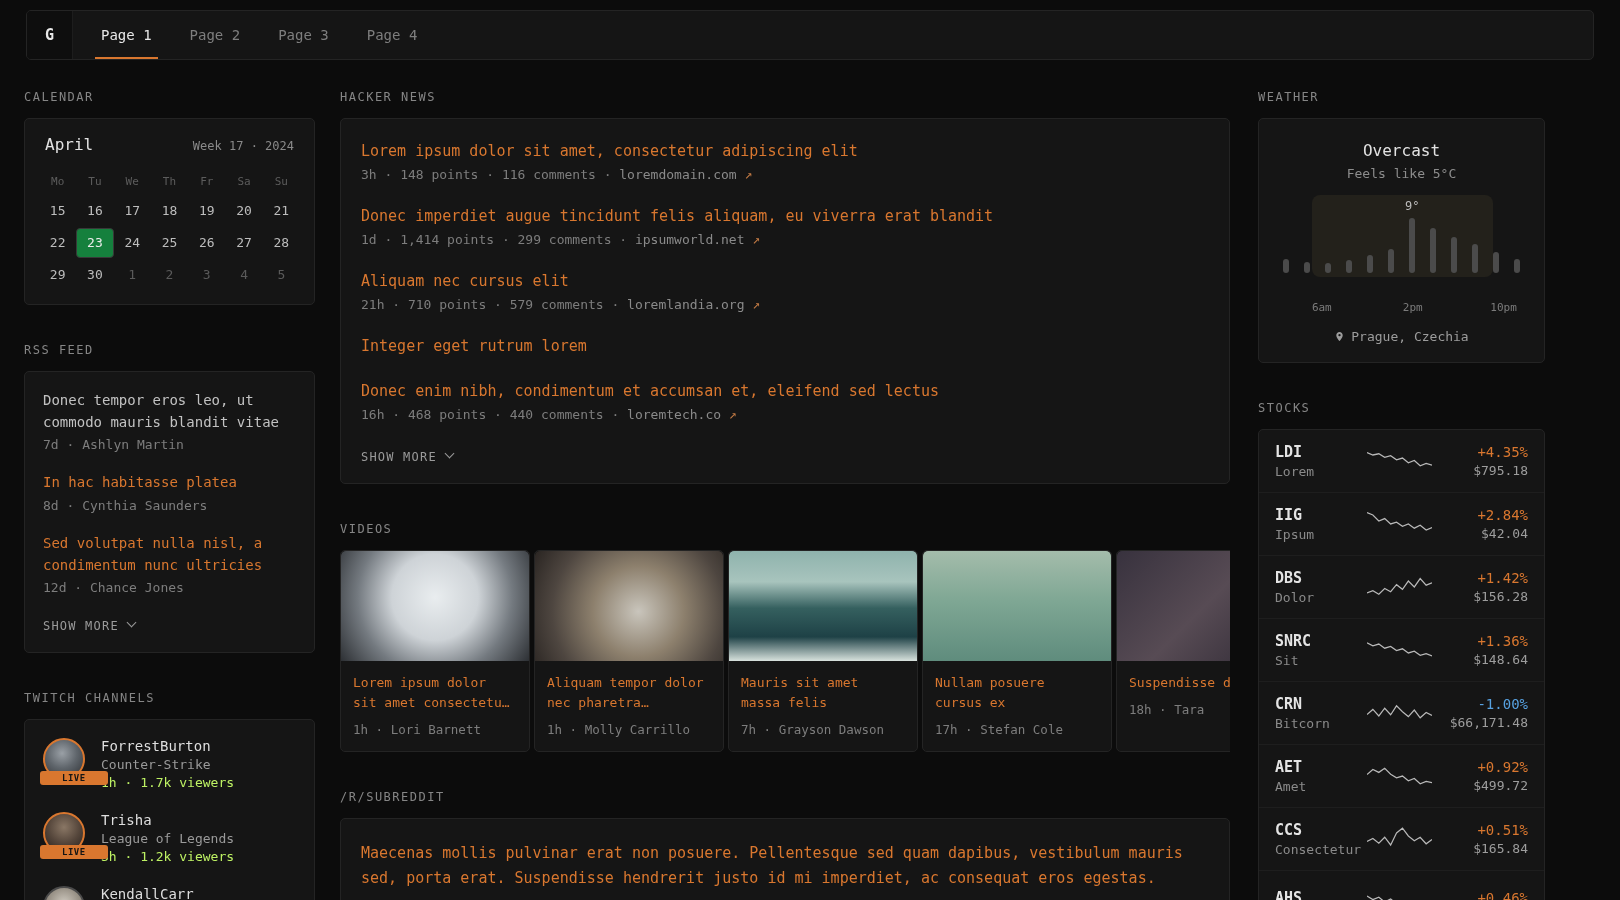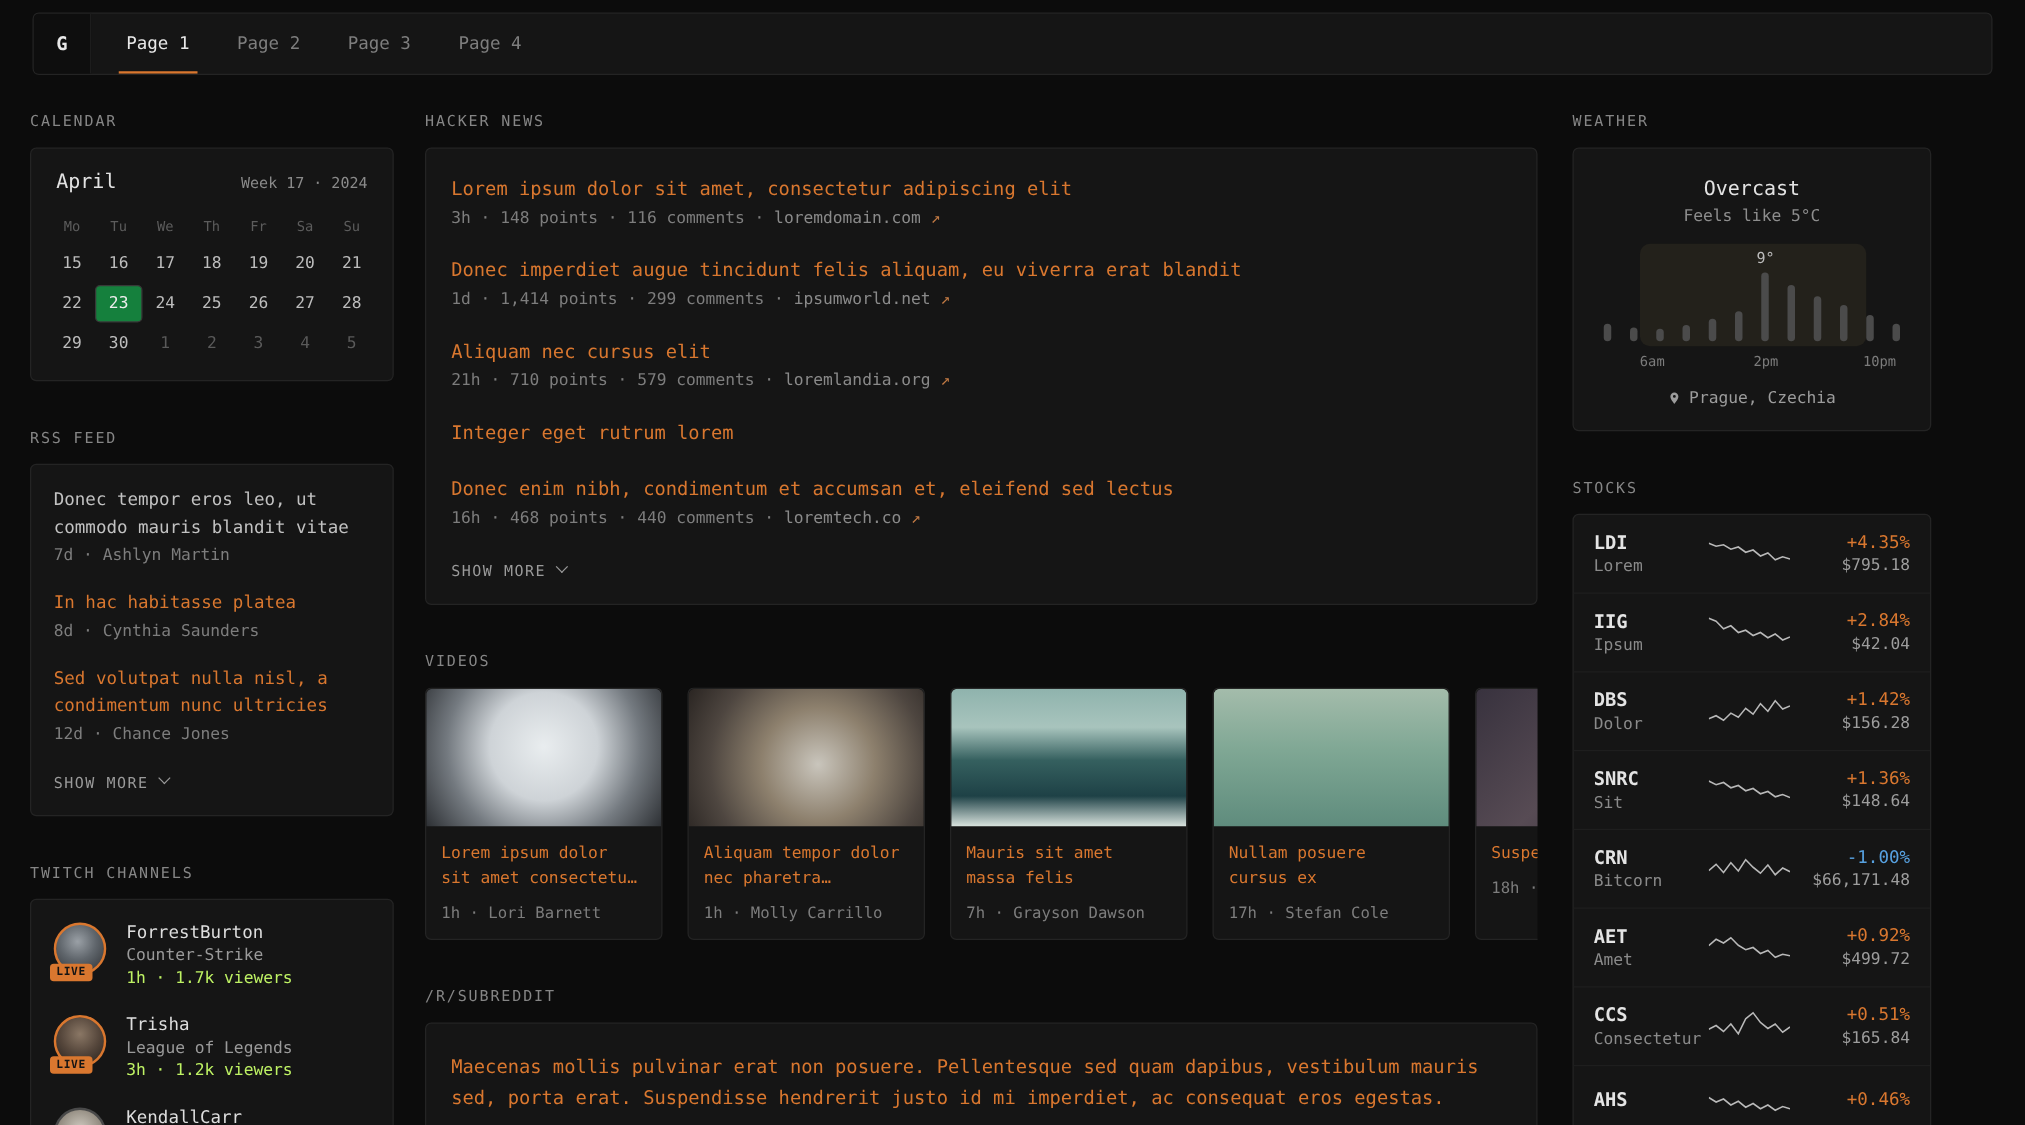--- a/index.html
+++ b/index.html
@@ -90,37 +90,37 @@
   .avatar{
     width:42px;height:42px;border-radius:50%;border:2px solid #4a4a4a;
   }
   .avatar-wrap.ring-live .avatar{border-color:var(--accent);}
   .avatar-a1{background:radial-gradient(circle at 45% 35%, #9aa0a6 0%, #60666c 45%, #2b2e32 100%);}
   .avatar-a2{background:radial-gradient(circle at 50% 35%, #8a7765 0%, #55463b 50%, #231e1a 100%);}
   .avatar-a3{background:radial-gradient(circle at 50% 40%, #cfc9bf 0%, #948d82 55%, #4a453e 100%);}
   .live-badge{
     display:none;position:absolute;left:-3px;bottom:-5px;background:var(--accent);
     color:#141414;font-size:9px;font-weight:bold;letter-spacing:.5px;
-    padding:2px 5px;border-radius:3px;
+    padding:2px 22px;border-radius:3px;
   }
   .live-badge.is-live{display:block;}
   .ch-name{font-size:14px;color:#dedede;}
   .ch-game{font-size:13px;color:#9a9a9a;margin-top:3px;}
   .ch-meta{font-size:13px;color:#bef264;margin-top:3px;}
   
   .hn-card{padding:22px 20px 18px;}
   .hn-item{margin-bottom:24px;}
   .hn-title{font-size:15px;color:var(--accent);line-height:1.4;cursor:pointer;}
   .hn-meta{font-size:13px;color:var(--meta);margin-top:5px;}
   .hn-meta .domain{color:#8a8a8a;}
   .hn-meta .arrow{color:#c27a44;}
   .sub-card{padding:22px 20px;}
   .sub-title{font-size:15px;color:var(--accent);line-height:1.65;cursor:pointer;}
   
-  .video-row{display:flex;gap:20px;overflow:hidden;}
+  .video-row{display:flex;gap:4px;overflow:hidden;}
   .video-card{width:190px;flex:none;overflow:hidden;cursor:pointer;}
   .vthumb{height:110px;border-radius:5px 5px 0 0;}
   .thumb-sky{background:radial-gradient(circle at 50% 42%, #e9edef 0%, #ced3d7 38%, #747a80 68%, #2d3034 100%);}
   .thumb-camera{background:radial-gradient(circle at 55% 55%, #c9c5bc 0%, #8d806d 38%, #4e4640 72%, #2a2522 100%);}
   .thumb-sea{background:linear-gradient(180deg,#8fb3ad 0%,#a8c4bd 28%,#35605f 52%,#1e4146 78%,#d8e2dd 100%);}
   .thumb-canoe{background:linear-gradient(180deg,#a4bcab 0%,#7fa794 45%,#5f8c7d 100%);}
   .thumb-fog{background:linear-gradient(135deg,#38323e 0%,#574b54 48%,#2a2530 100%);}
   .vbody{padding:12px 12px 14px;}
   .vtitle{font-size:13px;color:var(--accent);line-height:1.55;white-space:normal;}
   .vmeta{font-size:12.5px;color:var(--meta);margin-top:9px;white-space:nowrap;}
@@ -135,21 +135,21 @@
   }
   .w-bars{
     position:absolute;inset:0;display:flex;align-items:flex-end;justify-content:space-between;
     padding:0 2px;
   }
   .wbar{width:6px;background:#4b4b4b;border-radius:3px;}
   .w-temp{
     position:absolute;left:54.5%;transform:translateX(-50%);top:-4px;
     font-size:12px;color:#bdbdbd;
   }
-  .w-times{position:relative;height:18px;margin-top:8px;}
+  .w-times{position:relative;height:18px;margin-top:26px;}
   .w-time{position:absolute;transform:translateX(-50%);font-size:11px;color:#7b7b7b;top:2px;}
   .w-time.t0{left:18%;} .w-time.t1{left:54.5%;} .w-time.t2{left:91%;}
   .w-loc{margin-top:12px;font-size:13px;color:#9c9c9c;display:flex;align-items:center;justify-content:center;gap:6px;}
   .pin{width:11px;height:13px;fill:#9c9c9c;}
   
   .stocks-card{overflow:hidden;}
   .stock-row{
     display:flex;align-items:center;padding:13px 16px;cursor:pointer;
   }
   .stock-row + .stock-row{border-top:1px solid #1e1e1e;}

